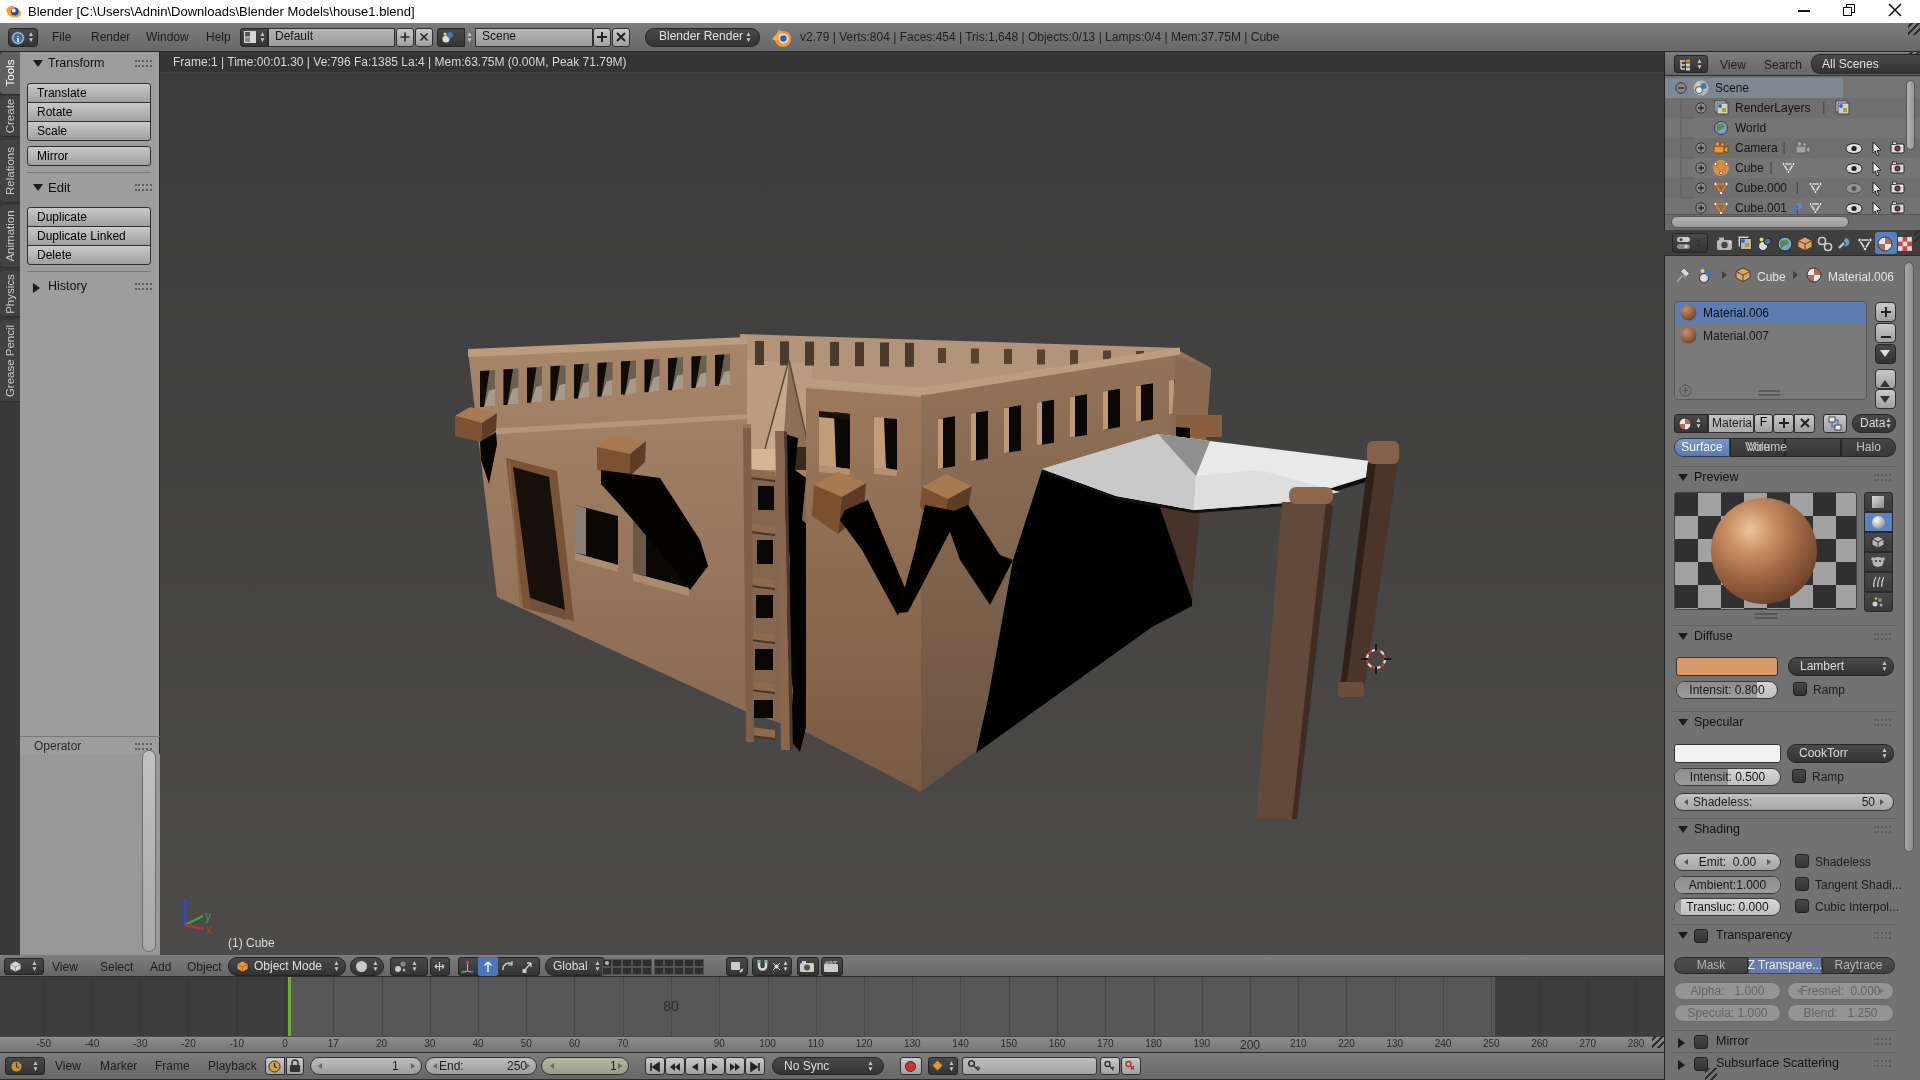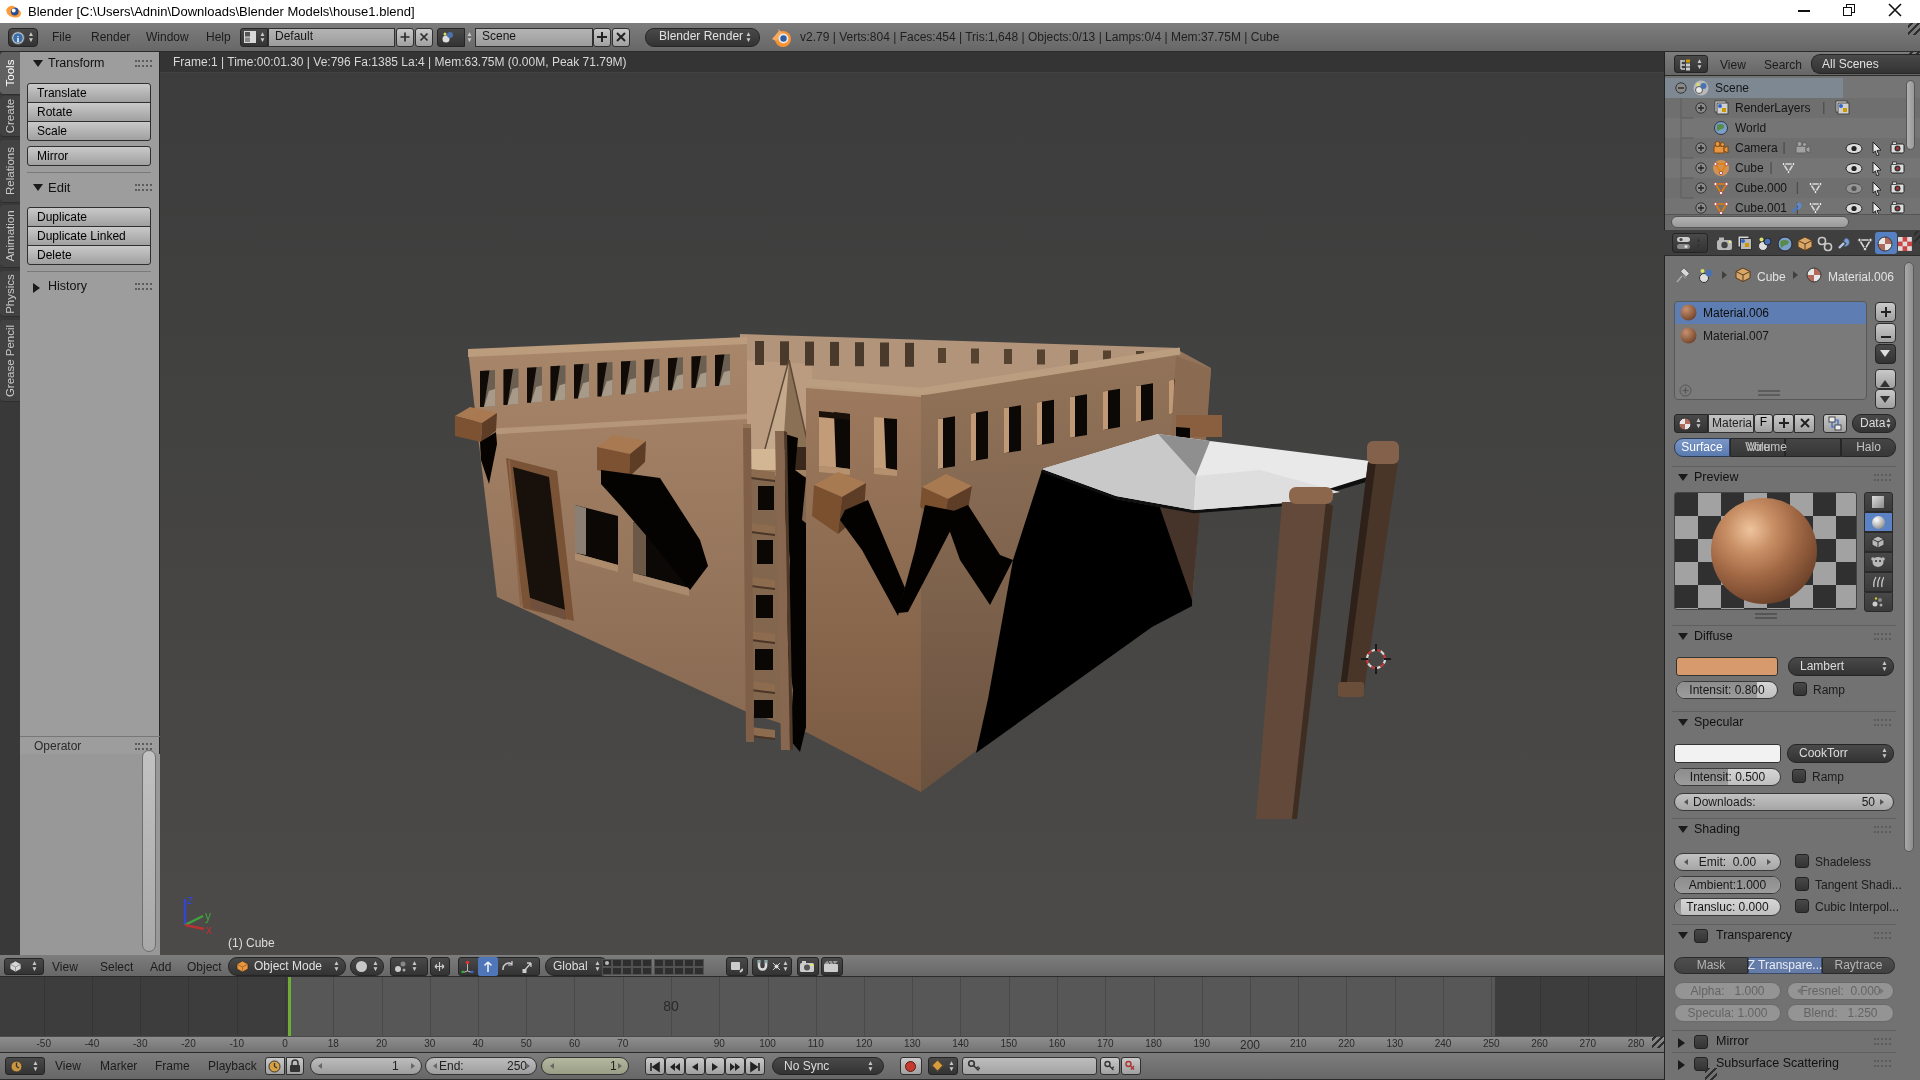--- a/index.html
+++ b/index.html
@@ -458,21 +458,21 @@
 <div class="a" style="left:1588px;top:977px;width:1px;height:59px;background:#353535"></div>
 <div class="a" style="left:1636px;top:977px;width:1px;height:59px;background:#353535"></div>
 <div class="a" style="left:288px;top:977px;width:2.5px;height:59px;background:#6fae35"></div>
 <div class="a" style="left:0px;top:1036px;width:1664px;height:16px;background:linear-gradient(#8e8e8e,#737373);border-top:1px solid #4a4a4a"></div>
 <div class="a" style="left:43.75px;top:1038px;transform:translateX(-50%);font-size:10px;color:#2a2a2a">-50</div>
 <div class="a" style="left:92.0px;top:1038px;transform:translateX(-50%);font-size:10px;color:#2a2a2a">-40</div>
 <div class="a" style="left:140.25px;top:1038px;transform:translateX(-50%);font-size:10px;color:#2a2a2a">-30</div>
 <div class="a" style="left:188.5px;top:1038px;transform:translateX(-50%);font-size:10px;color:#2a2a2a">-20</div>
 <div class="a" style="left:236.75px;top:1038px;transform:translateX(-50%);font-size:10px;color:#2a2a2a">-10</div>
 <div class="a" style="left:285.0px;top:1038px;transform:translateX(-50%);font-size:10px;color:#2a2a2a">0</div>
-<div class="a" style="left:333.25px;top:1038px;transform:translateX(-50%);font-size:10px;color:#2a2a2a">18</div>
+<div class="a" style="left:333.25px;top:1038px;transform:translateX(-50%);font-size:10px;color:#2a2a2a">17</div>
 <div class="a" style="left:381.5px;top:1038px;transform:translateX(-50%);font-size:10px;color:#2a2a2a">20</div>
 <div class="a" style="left:429.75px;top:1038px;transform:translateX(-50%);font-size:10px;color:#2a2a2a">30</div>
 <div class="a" style="left:478.0px;top:1038px;transform:translateX(-50%);font-size:10px;color:#2a2a2a">40</div>
 <div class="a" style="left:526.25px;top:1038px;transform:translateX(-50%);font-size:10px;color:#2a2a2a">50</div>
 <div class="a" style="left:574.5px;top:1038px;transform:translateX(-50%);font-size:10px;color:#2a2a2a">60</div>
 <div class="a" style="left:622.75px;top:1038px;transform:translateX(-50%);font-size:10px;color:#2a2a2a">70</div>
 <div class="a" style="left:671.0px;top:998px;transform:translateX(-50%);font-size:14px;color:#2a2a2a">80</div>
 <div class="a" style="left:719.25px;top:1038px;transform:translateX(-50%);font-size:10px;color:#2a2a2a">90</div>
 <div class="a" style="left:767.5px;top:1038px;transform:translateX(-50%);font-size:10px;color:#2a2a2a">100</div>
 <div class="a" style="left:815.75px;top:1038px;transform:translateX(-50%);font-size:10px;color:#2a2a2a">110</div>
@@ -989,21 +989,21 @@
 <div class="a updn" style="left:1880px;top:747px;width:9px;height:12px;">▲<br>▼</div>
 <div class="a slider" style="left:1674px;top:768px;width:107px;height:18px">
     <div class="f" style="width:50%"></div>
     <div class="l">Intensit: 0.500</div>
   </div>
 <div class="a chk" style="left:1792px;top:769px;width:14px;height:14px;"></div>
 <div class="a t" style="left:1812px;top:770px;">Ramp</div>
 <div class="a slider" style="left:1674px;top:793px;width:220px;height:18px;background:linear-gradient(#c2c2c2,#a6a6a6)">
     <div class="a" style="left:6px;top:5px;width:0;height:0;border:3.5px solid transparent;border-right:4.5px solid #555"></div>
     <div class="a" style="right:6px;top:5px;width:0;height:0;border:3.5px solid transparent;border-left:4.5px solid #555"></div>
-    <div class="a t" style="left:18px;top:1px;color:#1a1a1a">Downloads:</div>
+    <div class="a t" style="left:18px;top:1px;color:#1a1a1a">Shadeless:</div>
     <div class="a t" style="right:18px;top:1px;color:#1a1a1a">50</div>
   </div>
 <div class="a" style="left:1672px;top:818px;width:224px;height:1px;background:#5f5f5f"></div>
 <div class="a" style="left:1678px;top:826px;width:0;height:0;border-top:7px solid #1a1a1a;border-left:5px solid transparent;border-right:5px solid transparent;"></div>
 <div class="a t" style="left:1694px;top:822px;font-size:12.5px;color:#111">Shading</div>
 <div class="a grip" style="left:1874px;top:826px;width:17px;height:7px;"></div>
 <div class="a slider" style="left:1674px;top:853px;width:107px;height:18px;background:linear-gradient(#c2c2c2,#a6a6a6);">
     <div class="a" style="left:6px;top:5px;width:0;height:0;border:3.5px solid transparent;border-right:4.5px solid #555"></div>
     <div class="a" style="right:6px;top:5px;width:0;height:0;border:3.5px solid transparent;border-left:4.5px solid #555"></div>
     <div class="a" style="width:100%;text-align:center;font-size:12px;color:#1a1a1a;top:1px">Emit:&nbsp;&nbsp;0.00</div>

